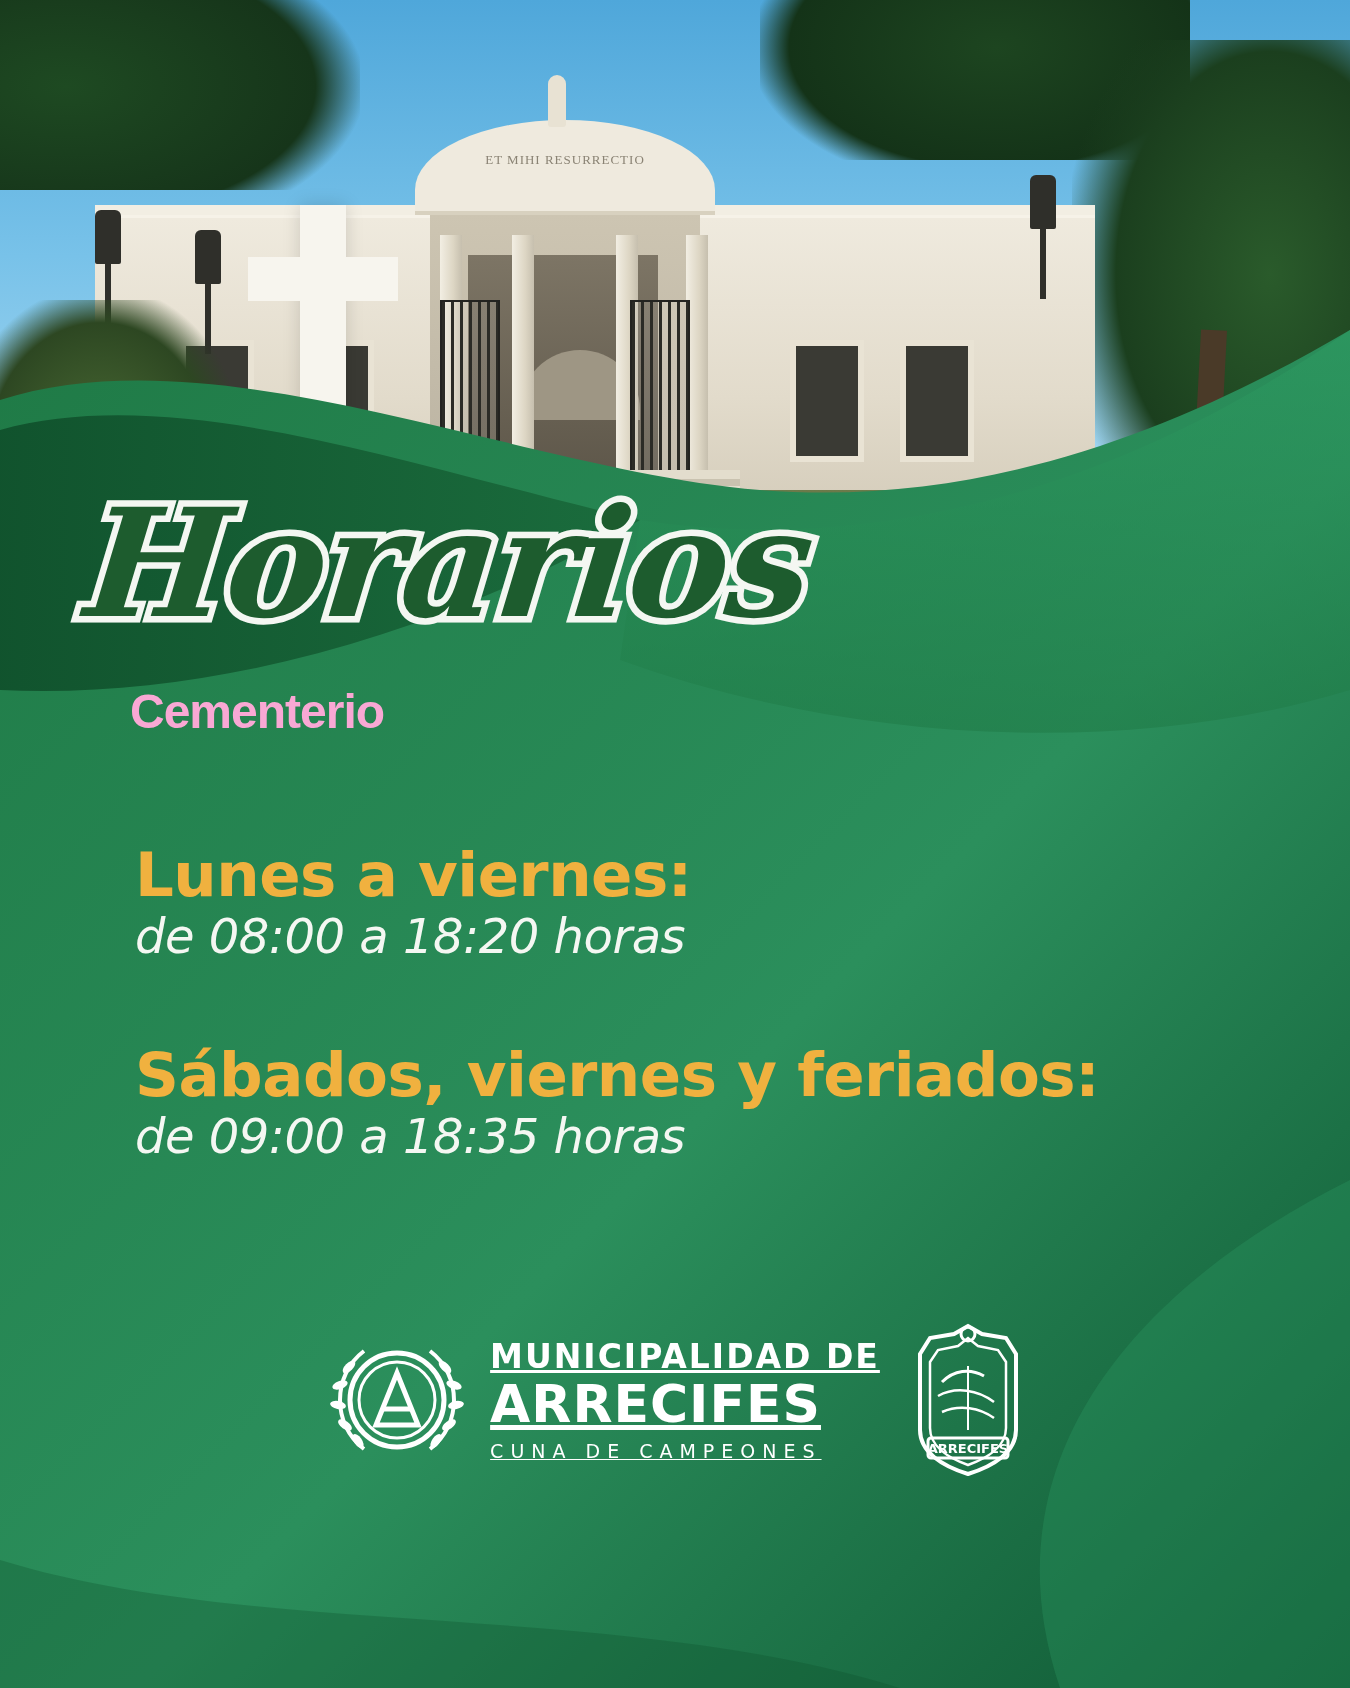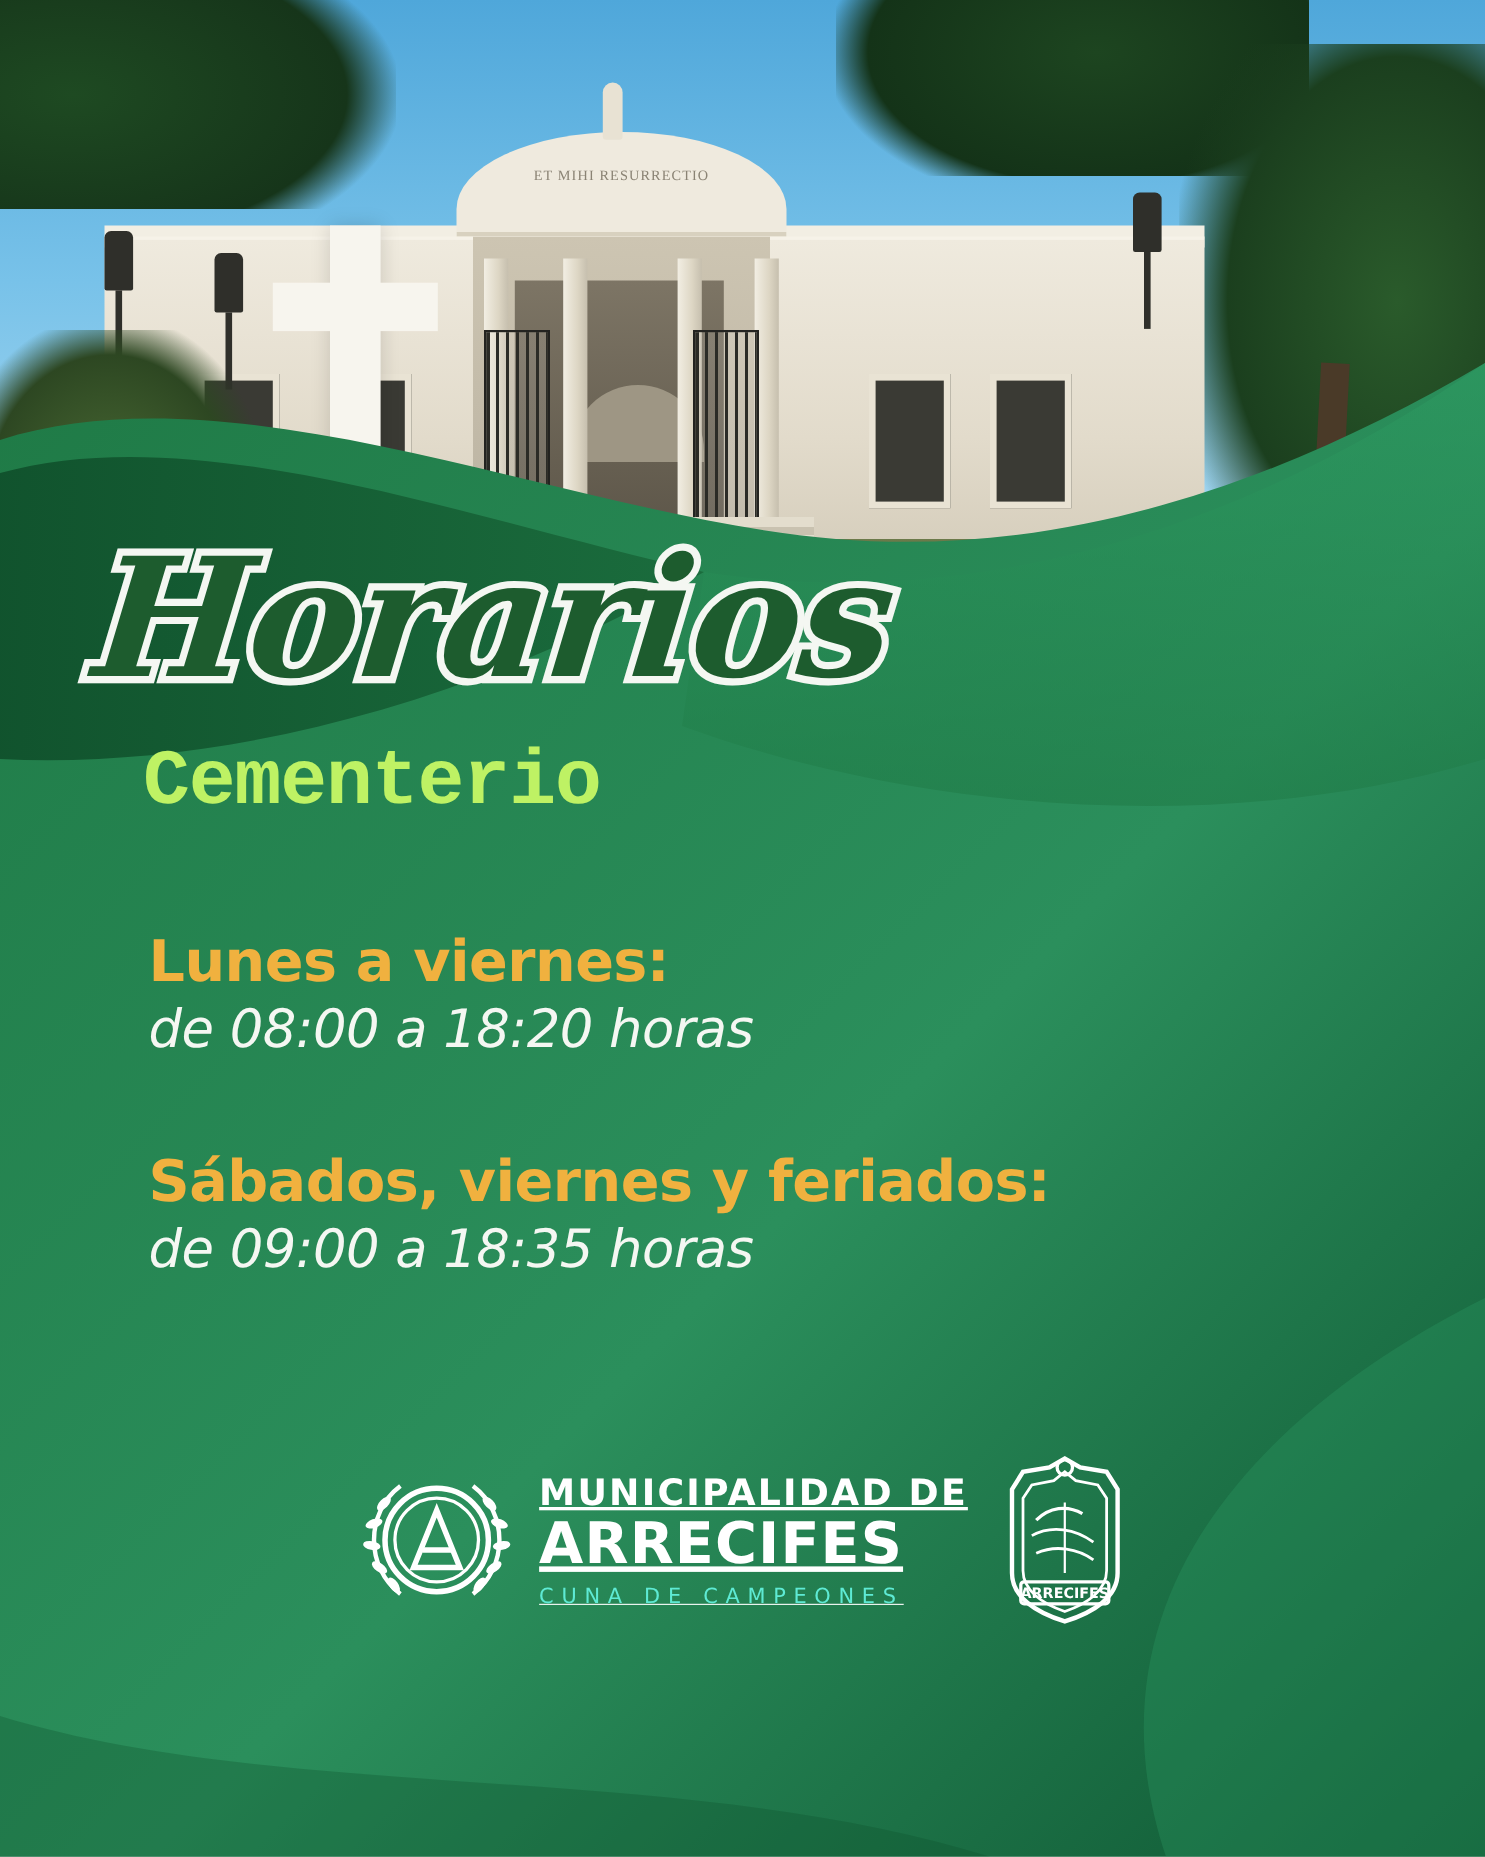--- a/index.html
+++ b/index.html
@@ -260,39 +260,39 @@
     -webkit-text-stroke: 13px #f4f7f2;
     paint-order: stroke fill;
     letter-spacing: -2px;
     transform: skewX(-6deg);
   }
 
   .title-sub {
     position: absolute;
     left: 130px;
     top: 672px;
-    font-family: Liberation Mono, monospace;
+    font-family: Liberation Sans, sans-serif;
     font-weight: bold;
-    font-size: 71px;
+    font-size: 48px;
     line-height: 80px;
-    color: #bef264;
+    color: #f9a8d4;
     letter-spacing: -1px;
   }
 
   .schedule {
     position: absolute;
     left: 135px;
     top: 845px;
     width: 1100px;
   }
   .sched-block { margin-bottom: 78px; }
   .sched-label {
     font-family: "DejaVu Sans", sans-serif;
     font-weight: bold;
-    font-size: 52px;
+    font-size: 61px;
     line-height: 60px;
     color: #f0b13f;
     letter-spacing: -0.5px;
   }
   .sched-value {
     font-family: "DejaVu Sans", sans-serif;
     font-style: italic;
     font-size: 48px;
     line-height: 62px;
     color: #f4f7f2;
@@ -337,21 +337,21 @@
     font-size: 52px;
     letter-spacing: 1px;
     font-weight: bold;
     margin-top: 5px;
   }
   .logo-text .l3 {
     display: block;
     font-size: 19px;
     letter-spacing: 7px;
     margin-top: 12px;
-    color: #5eead4;
+    color: #ffffff;
   }
   .shield {
     width: 120px;
     height: 160px;
   }
 </style>
 </head>
 <body>
 
 <div class="poster">

